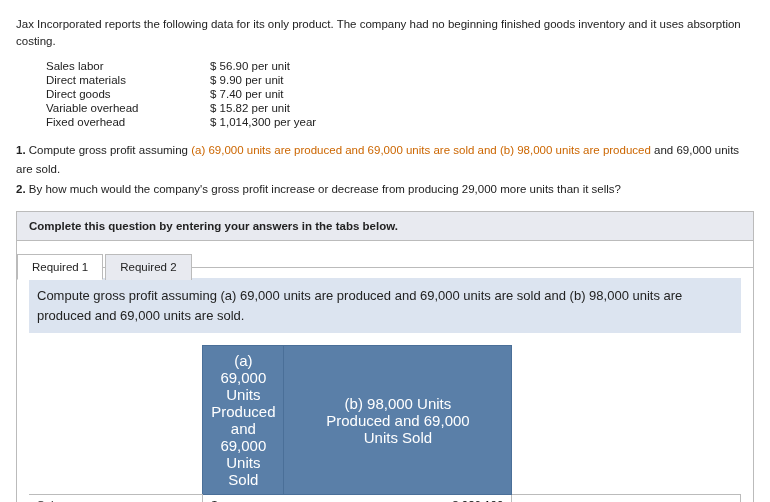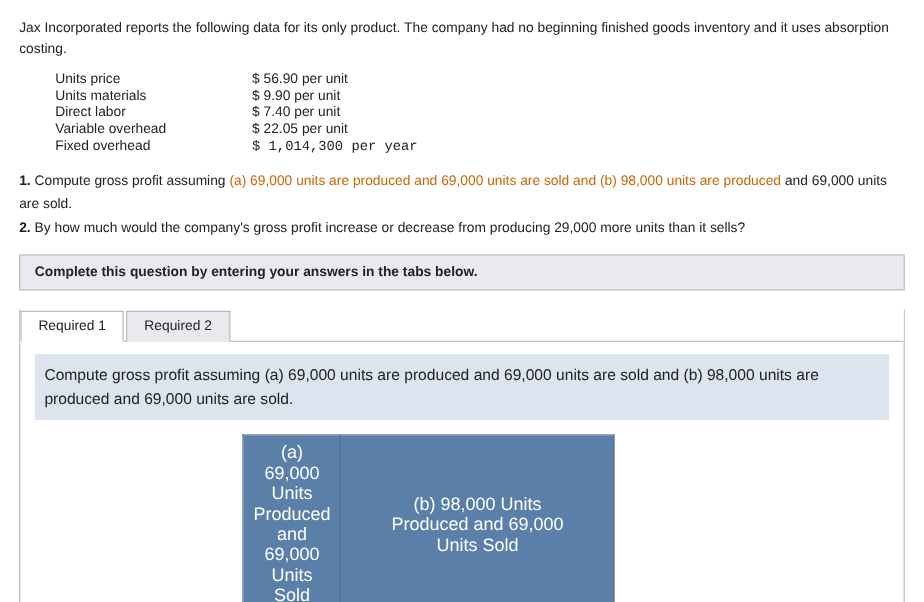--- a/index.html
+++ b/index.html
@@ -39,41 +39,41 @@
     }
     .highlight {
       color: #cc6600;
     }
     .instruction-box {
       border: 1px solid #bbb;
       background: #e8eaf0;
       padding: 8px 12px;
       font-size: 11.5px;
       font-weight: bold;
-      margin-bottom: 16px;
+      margin-bottom: 0;
     }
     .tabs-container {
       border: 1px solid #bbb;
       border-top: none;
     }
     .tabs-header {
       display: flex;
       border-bottom: 1px solid #bbb;
       background: #fff;
     }
     .tab {
       padding: 6px 14px;
       font-size: 11.5px;
       cursor: pointer;
       border: 1px solid #bbb;
       border-bottom: none;
       margin-right: 2px;
       background: #e8eaf0;
       position: relative;
-      top: 1px;
+      top: 13px;
     }
     .tab.active {
       background: #fff;
       border-bottom: 1px solid #fff;
       z-index: 1;
     }
     .tab-content {
       padding: 10px 12px;
     }
     .tab-description {
@@ -130,38 +130,38 @@
   </style>
 </head>
 <body>
 
 <p class="intro-text">Jax Incorporated reports the following data for its only product. The company had no beginning finished goods inventory and it uses absorption costing.</p>
 
 <div class="data-table">
   <table>
     <tbody id="product-rows">
         <tr>
-          <td>Units price</td>
+          <td>Sales labor</td>
           <td style="padding-left:30px;">$ 56.90 per unit</td>
         </tr>
         <tr>
-          <td>Units materials</td>
+          <td>Direct materials</td>
           <td style="padding-left:30px;margin-top:43px;">$ 9.90 per unit</td>
         </tr>
         <tr>
-          <td>Direct labor</td>
+          <td>Direct goods</td>
           <td style="padding-left:30px;">$ 7.40 per unit</td>
         </tr>
         <tr>
           <td>Variable overhead</td>
-          <td style="padding-left:30px;">$ 22.05 per unit</td>
+          <td style="padding-left:30px;">$ 15.82 per unit</td>
         </tr>
         <tr>
           <td>Fixed overhead</td>
-          <td style="padding-left:30px;font-family:Liberation Mono, monospace;">$ 1,014,300 per year</td>
+          <td style="padding-left:30px;">$ 1,014,300 per year</td>
         </tr>
       </tbody>
   </table>
 </div>
 
 <div class="questions">
   <div>
     <span class="q-label">1.</span>
     <span>Compute gross profit assuming</span>
     <span class="highlight">(a) 69,000 units are produced and 69,000 units are sold and</span>

